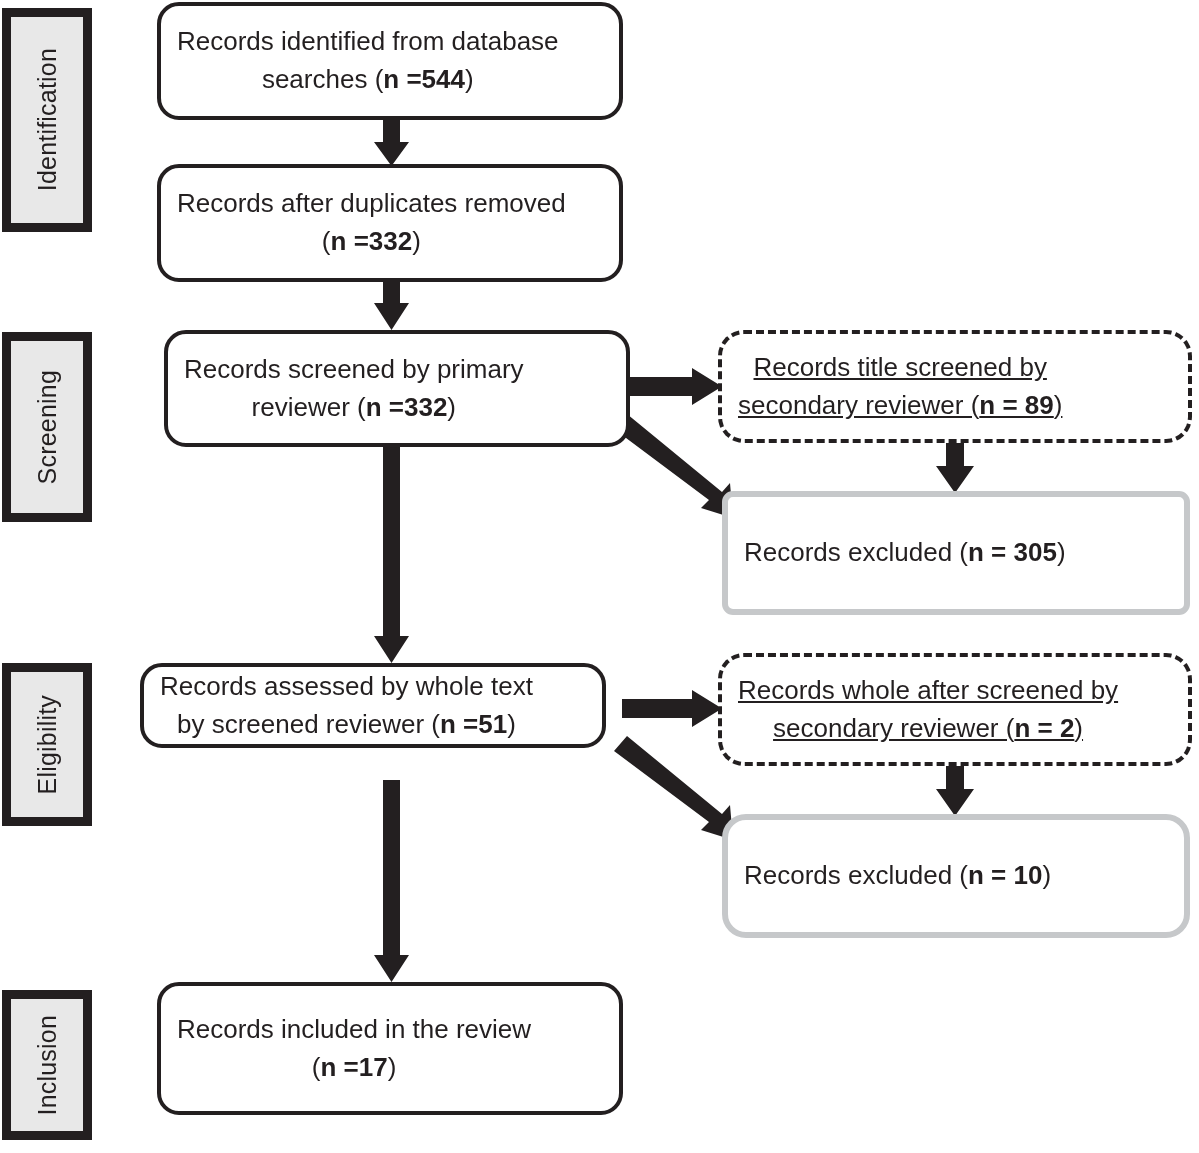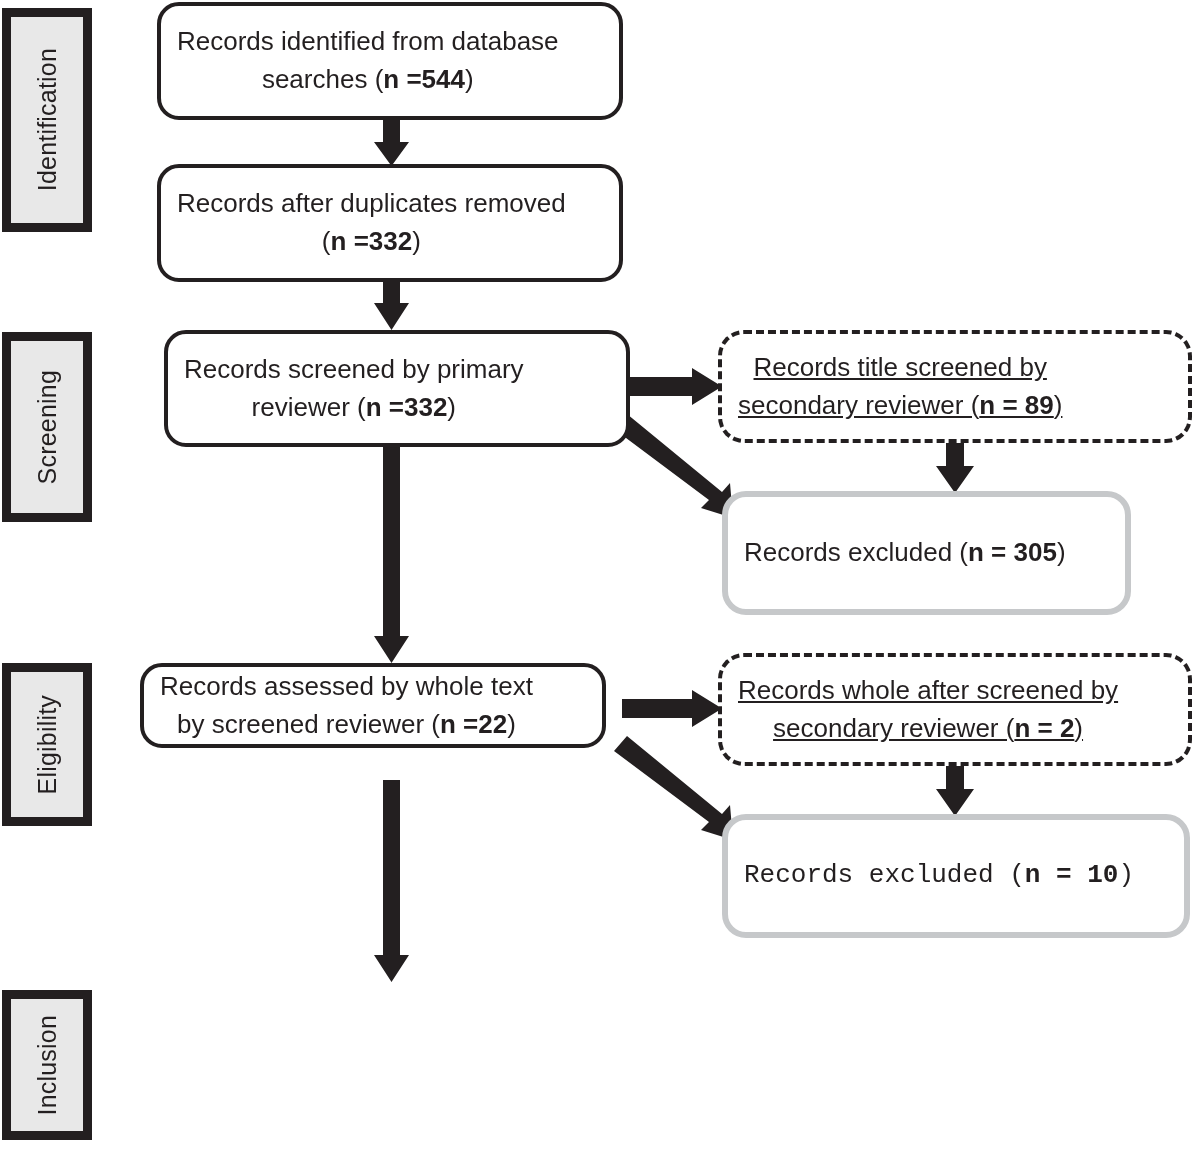--- a/index.html
+++ b/index.html
@@ -162,40 +162,46 @@
     </div>
   </div>
 
   <div class="flow-box dashed" style="left:718px; top:330px; width:474px; height:113px;">
     <div>
       <span>Records title screened by</span><br>
       <span>secondary reviewer (</span><span class="n-bold">n = 89</span><span>)</span>
     </div>
   </div>
 
-  <div class="flow-box gray" style="left:722px; top:491px; width:409px; height:124px;">
+  <div class="flow-box gray" style="left:722px; top:491px; width:468px; height:124px;border-radius:11px;">
     <div>
       <span>Records excluded (</span><span class="n-bold">n = 305</span><span>)</span>
     </div>
   </div>
 
   <div class="flow-box solid" style="left:140px; top:663px; width:466px; height:85px;">
     <div>
       <span>Records assessed by whole text</span><br>
-      <span>by screened reviewer (</span><span class="n-bold">n =22</span><span>)</span>
+      <span>by screened reviewer (</span><span class="n-bold">n =51</span><span>)</span>
     </div>
   </div>
 
   <div class="flow-box dashed" style="left:718px; top:653px; width:474px; height:113px;">
     <div>
       <span>Records whole after screened by</span><br>
       <span>secondary reviewer (</span><span class="n-bold">n = 2</span><span>)</span>
     </div>
   </div>
 
-  <div class="flow-box gray" style="left:722px; top:814px; width:468px; height:124px;font-family:Liberation Mono, monospace;">
+  <div class="flow-box gray" style="left:722px; top:814px; width:468px; height:124px;">
     <div>
       <span>Records excluded (</span><span class="n-bold">n = 10</span><span>)</span>
     </div>
   </div>
 
+  <div class="flow-box solid" style="left:157px; top:982px; width:466px; height:133px;">
+    <div>
+      <span>Records included in the review</span><br>
+      <span>(</span><span class="n-bold">n =17</span><span>)</span>
+    </div>
+  </div>
 
 </div>
 
 </body></html>

